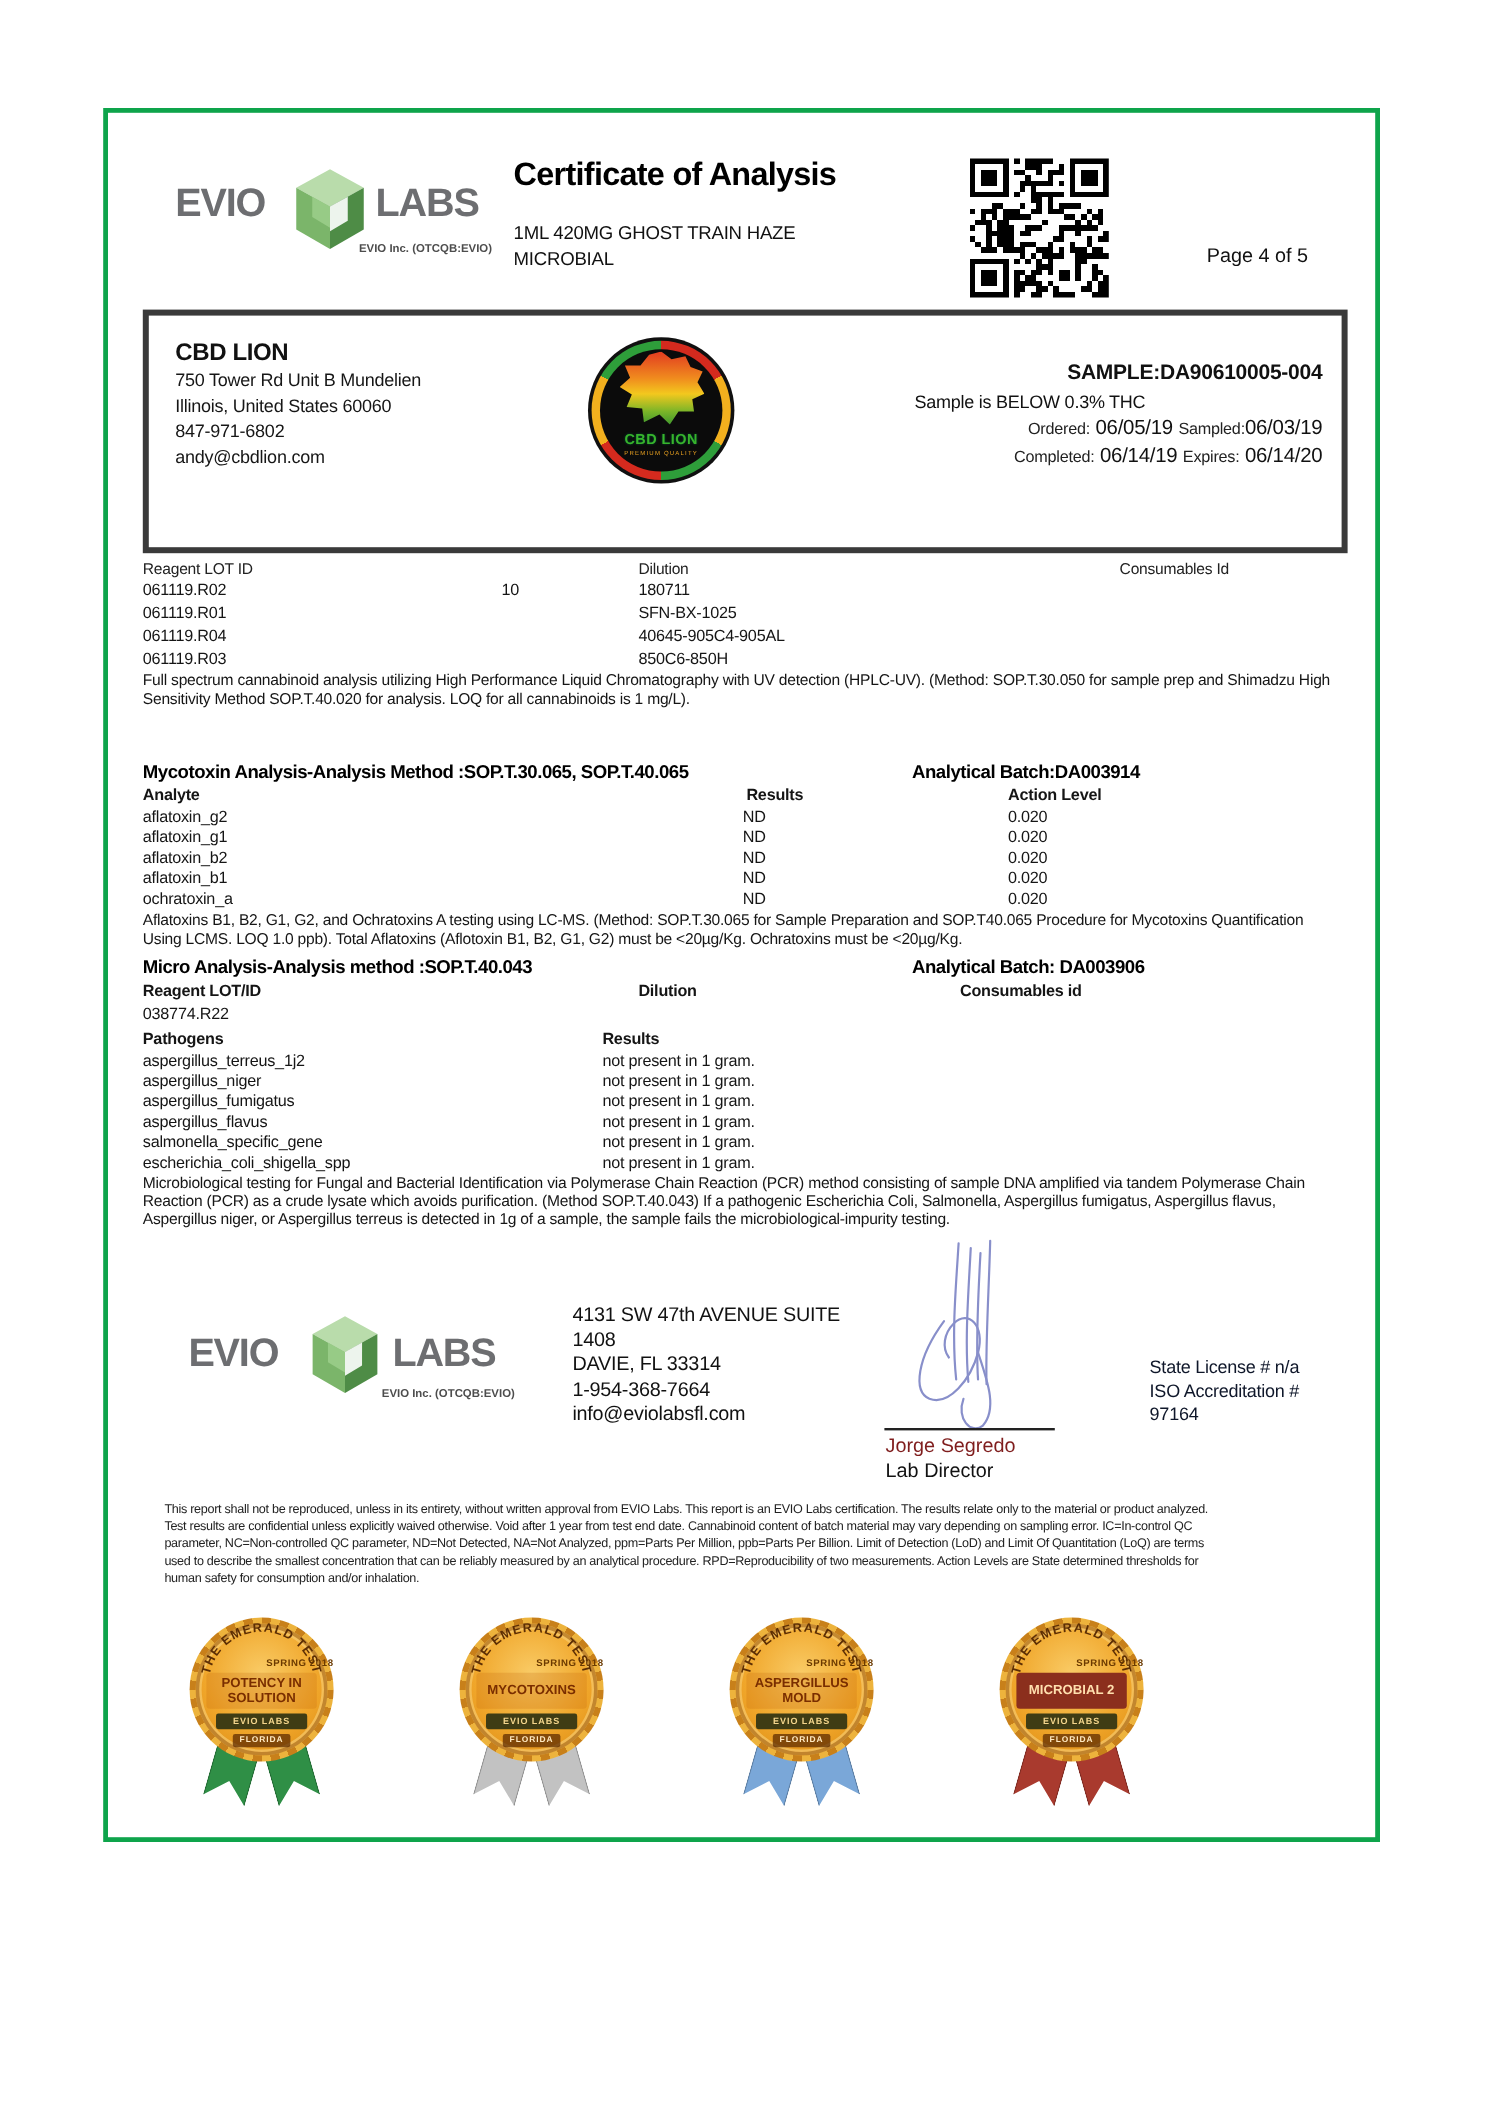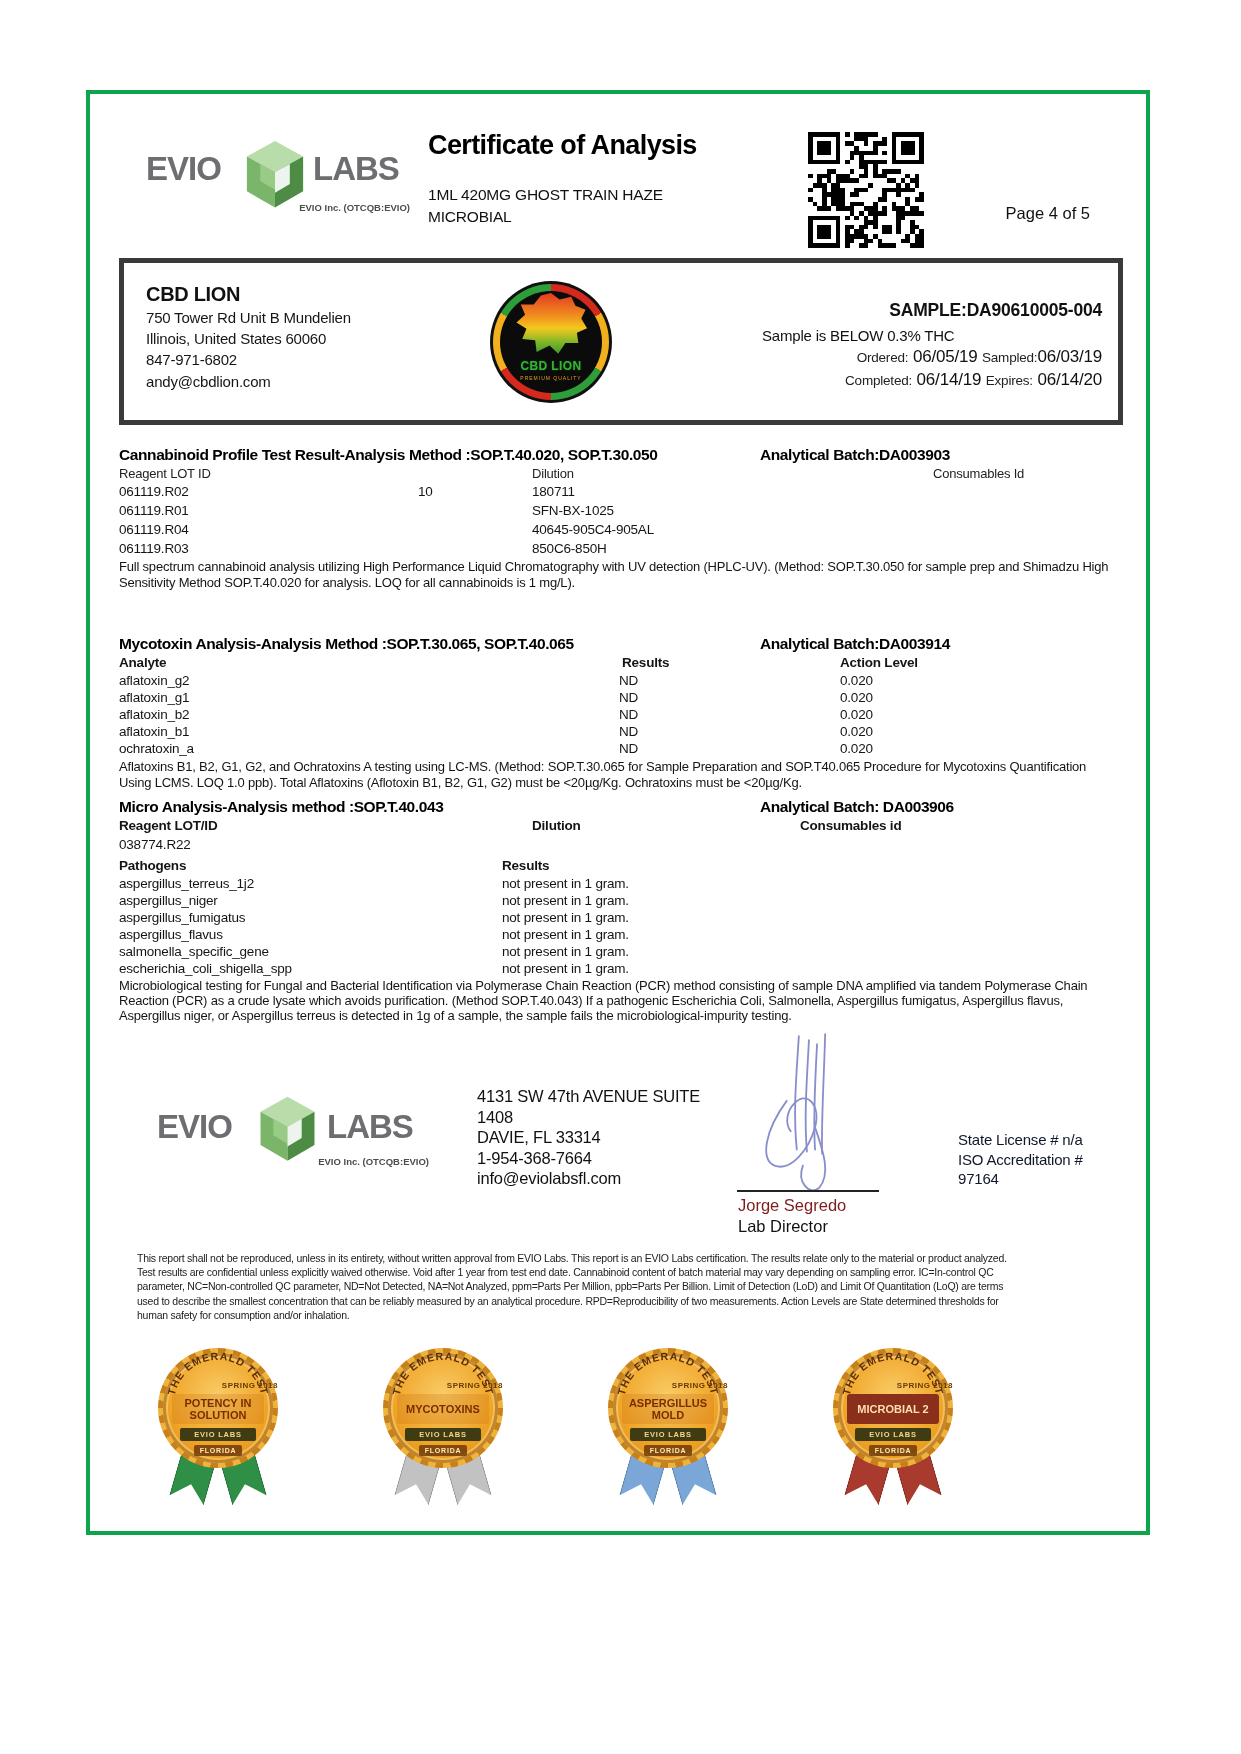--- a/index.html
+++ b/index.html
@@ -14,21 +14,21 @@
   .hdr-logo .cube{position:absolute;left:92px;top:0;width:74px;height:74px;}
   .hdr-logo .labs{position:absolute;left:167px;top:12px;font-size:33px;font-weight:bold;color:#6d6e71;letter-spacing:-1px;}
   .hdr-logo .sub{position:absolute;left:0;top:64px;width:264px;text-align:right;font-size:9.5px;font-weight:bold;color:#4d4d4d;}
   .doc-title{left:428px;top:130px;font-size:27px;font-weight:bold;letter-spacing:-0.6px;color:#000;}
   .doc-sub1{left:428px;top:186px;font-size:15.5px;color:#111;letter-spacing:-0.2px;}
   .doc-sub2{left:428px;top:208px;font-size:15.5px;color:#111;letter-spacing:-0.2px;}
   .qr{left:808px;top:132px;width:116px;height:116px;}
   .page-num{left:950px;top:204px;width:140px;text-align:right;font-size:16.5px;color:#111;}
 
   
-  .client-box{left:119px;top:258px;width:1004px;height:167px;border:5px solid #3a3a3a;box-sizing:border-box;background:#fff;}
+  .client-box{left:119px;top:258px;width:1004px;height:203px;border:5px solid #3a3a3a;box-sizing:border-box;background:#fff;}
   .client-name{position:absolute;left:22px;top:20px;font-size:20px;font-weight:bold;letter-spacing:-0.3px;}
   .client-line{position:absolute;left:22px;font-size:15px;letter-spacing:-0.2px;color:#161616;}
   .cl1{top:46px}.cl2{top:67px}.cl3{top:88px}.cl4{top:110px}
   .sample-block{position:absolute;right:16px;top:18px;width:340px;text-align:right;}
   .sample-id{font-size:17.5px;font-weight:bold;letter-spacing:-0.2px;margin-top:19px;}
   .thc-note{margin-top:6px;text-align:left;font-size:15px;letter-spacing:-0.2px;}
   .date-line{margin-top:3px;font-size:17px;letter-spacing:-0.2px;}
   .date-line .lbl{font-size:13.5px;color:#222;}
 
   
@@ -361,24 +361,20 @@
       </div>
       <div class="date-line">
         <span class="lbl">Completed:</span>
         <span>06/14/19</span>
         <span class="lbl">Expires:</span>
         <span>06/14/20</span>
       </div>
     </div>
   </div>
 
-  <div class="abs sec-title" style="top:446px">
-    <span>Cannabinoid Profile Test Result-Analysis Method :SOP.T.40.020, SOP.T.30.050</span>
-    <span class="batch">Analytical Batch:DA003903</span>
-  </div>
   <div class="abs cell colhead" style="left:119px;top:466px">Reagent LOT ID</div>
   <div class="abs cell colhead" style="left:532px;top:466px">Dilution</div>
   <div class="abs cell colhead" style="left:933px;top:466px">Consumables Id</div>
 
   <div class="abs cell" style="left:119px;top:484px">061119.R02</div>
   <div class="abs cell" style="left:418px;top:484px">10</div>
   <div class="abs cell" style="left:532px;top:484px">180711</div>
 
   <div class="abs cell" style="left:119px;top:503px">061119.R01</div>
   <div class="abs cell" style="left:532px;top:503px">SFN-BX-1025</div>

